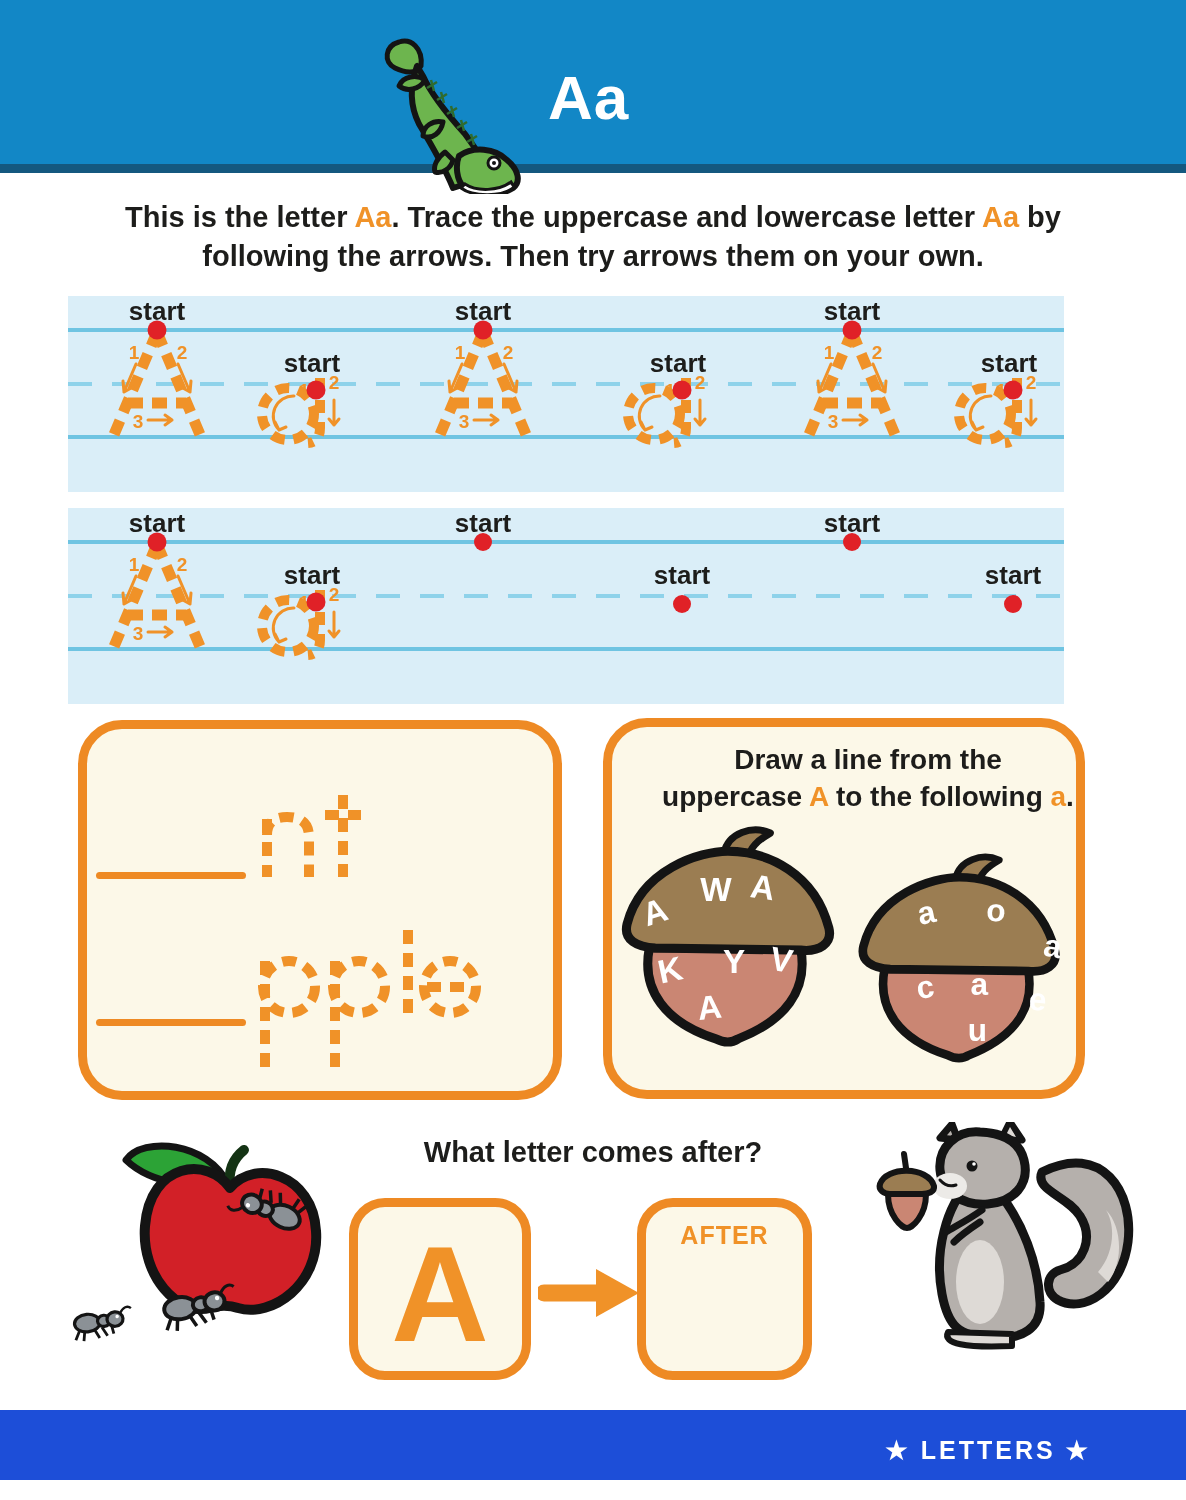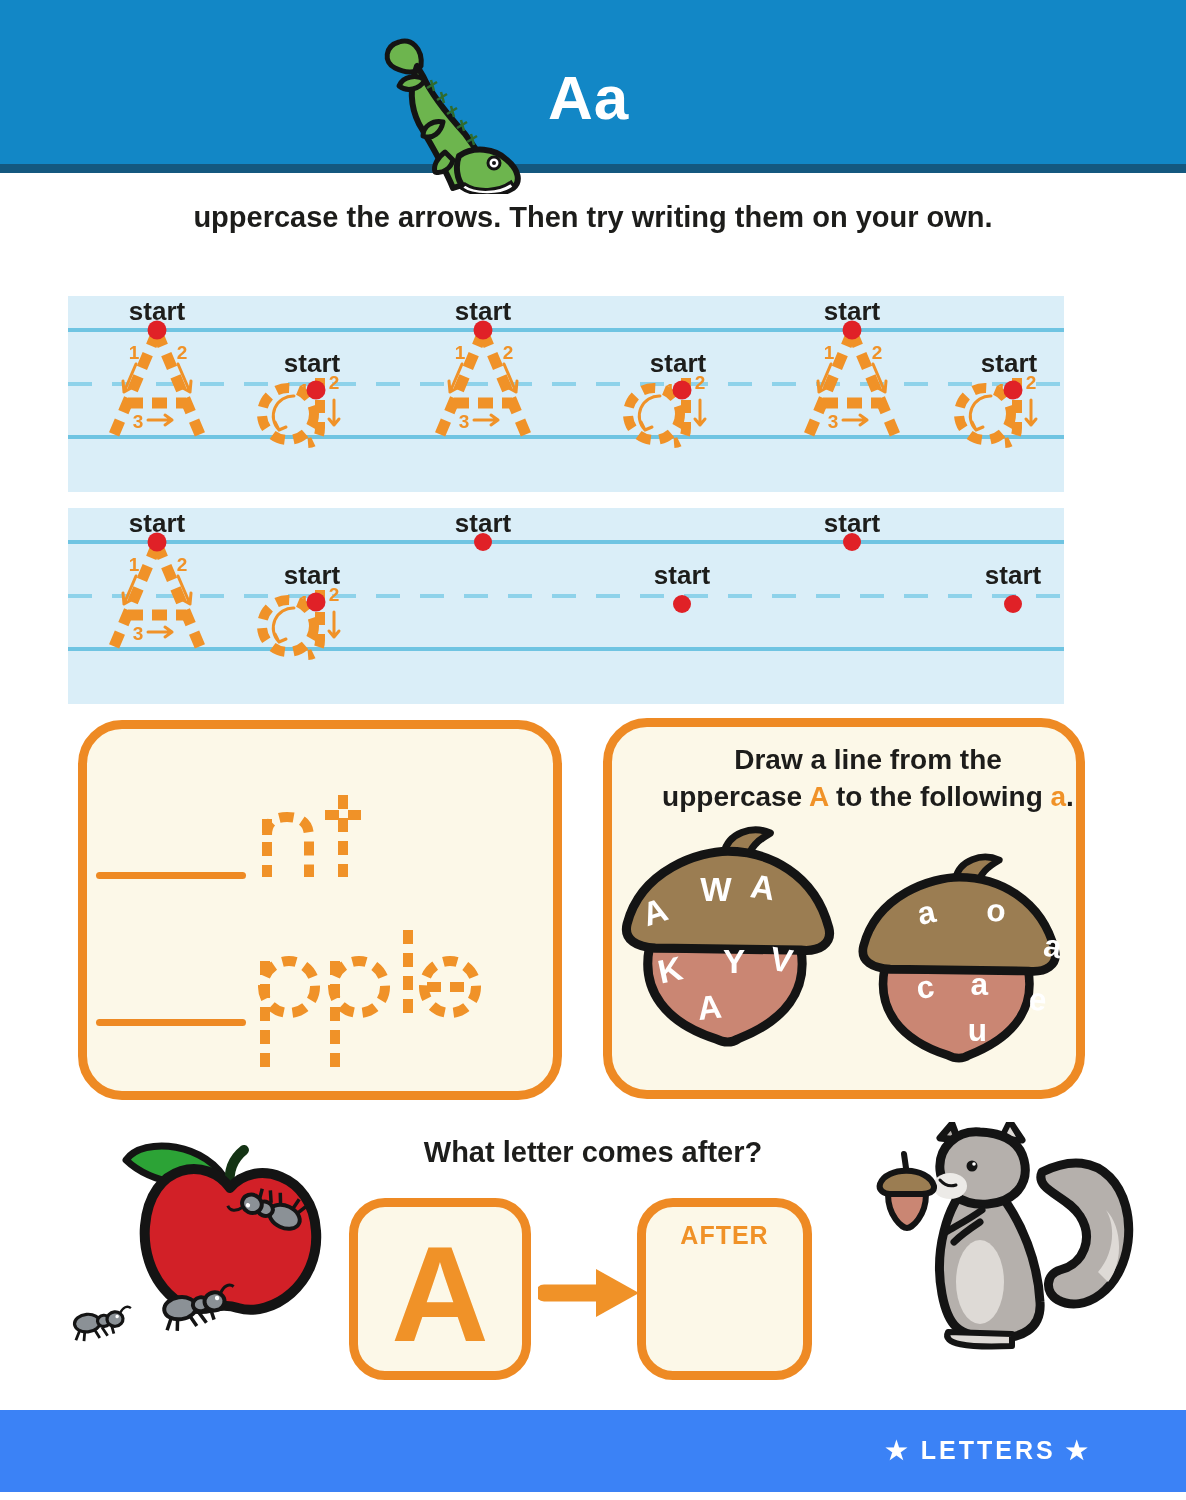--- a/index.html
+++ b/index.html
@@ -46,21 +46,21 @@
   .blank{position:absolute;left:9px;width:150px;height:7px;border-radius:4px;background:#ee8a24;}
   .acletter{font-size:33px;fill:#ffffff;text-anchor:middle;font-weight:bold;}
   
   .question{left:0;top:1136px;width:1186px;text-align:center;font-size:29px;color:#1d1d1b;}
   .sq-box{background:#fcf8e8;border:9px solid #ee8a24;border-radius:36px;box-sizing:border-box;}
   .box-A{left:349px;top:1198px;width:182px;height:182px;text-align:center;}
   .big-letter{position:absolute;left:0;right:0;top:8px;font-size:135px;line-height:160px;color:#f09228;}
   .box-after{left:637px;top:1198px;width:175px;height:182px;padding-left:24px;}
   .after-lbl{position:absolute;left:0;right:0;top:14px;text-align:center;font-size:25px;letter-spacing:1px;color:#f09228;}
   
-  .footer{left:0;top:1410px;width:1186px;height:82px;background:#3b82f6;}
+  .footer{left:0;top:1410px;width:1186px;height:70px;background:#1d4ed8;}
   .footer-text{position:absolute;right:95px;top:26px;font-size:25px;letter-spacing:3px;color:#ffffff;}
   .hidden-defs{position:absolute;width:0;height:0;overflow:hidden;}
 </style>
 </head>
 <body>
 
 <div id="page">
 
   <svg class="hidden-defs" aria-hidden="true">
     <symbol id="sym-A" viewBox="0 0 130 135">
@@ -99,21 +99,22 @@
     <path d="M52,44 C44,38 30,40 26,50 C34,56 46,54 52,44 Z M70,86 C60,84 50,90 50,100 C60,104 68,96 70,86 Z" fill="#6db54e" stroke="#141414" stroke-width="5" stroke-linejoin="round"></path>
     <path d="M86,120 C100,110 122,112 134,124 C146,134 148,146 140,152 C128,160 102,160 90,150 C84,144 82,130 86,120 Z" fill="#6db54e" stroke="#141414" stroke-width="6" stroke-linejoin="round"></path>
     <path d="M92,148 C104,156 126,155 138,146 L141,151 C130,161 100,161 88,152 Z" fill="#ffffff" stroke="#141414" stroke-width="3"></path>
     <circle cx="121" cy="127" r="6" fill="#ffffff" stroke="#141414" stroke-width="3"></circle>
     <circle cx="121" cy="127" r="2" fill="#141414"></circle>
     <path d="M54,52 L64,46 M58,44 L61,55 M64,64 L74,58 M68,56 L71,67 M74,78 L84,72 M78,70 L81,81 M84,92 L94,86 M88,84 L91,95 M94,106 L104,100 M98,98 L101,109" stroke="#2f6b2f" stroke-width="2.5" fill="none"></path>
     <path d="M72,116 C64,122 60,130 62,136 C70,138 78,132 80,124 Z" fill="#6db54e" stroke="#141414" stroke-width="5" stroke-linejoin="round"></path>
   </svg>
 
   <div class="abs instr">
-    <div>uppercase the arrows. Then try writing them on your own.</div>
+    <div><span>This is the letter </span><span class="orange">Aa</span><span>. Trace the uppercase and lowercase letter </span><span class="orange">Aa</span><span> by</span></div>
+    <div>following the arrows. Then try arrows them on your own.</div>
   </div>
 
   <div class="abs band" style="top:296px;">
     <div class="gl solid" style="top:32px;"></div>
     <div class="gl dash" style="top:86px;"></div>
     <div class="gl solid" style="top:139px;"></div>
 
     <div class="cell cellU" style="left:24px;">
       <div class="startlbl">start</div>
       <svg viewBox="0 0 130 135">

